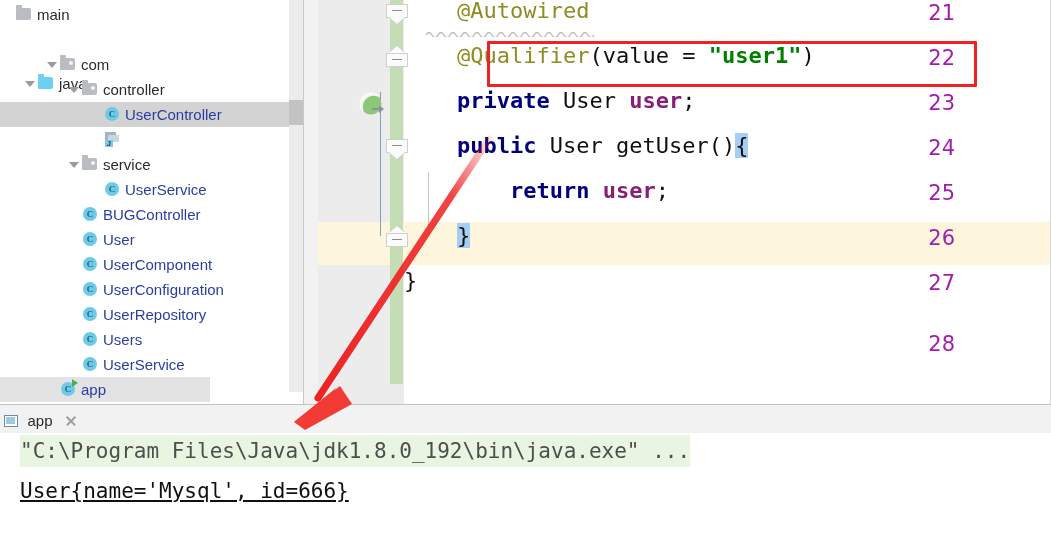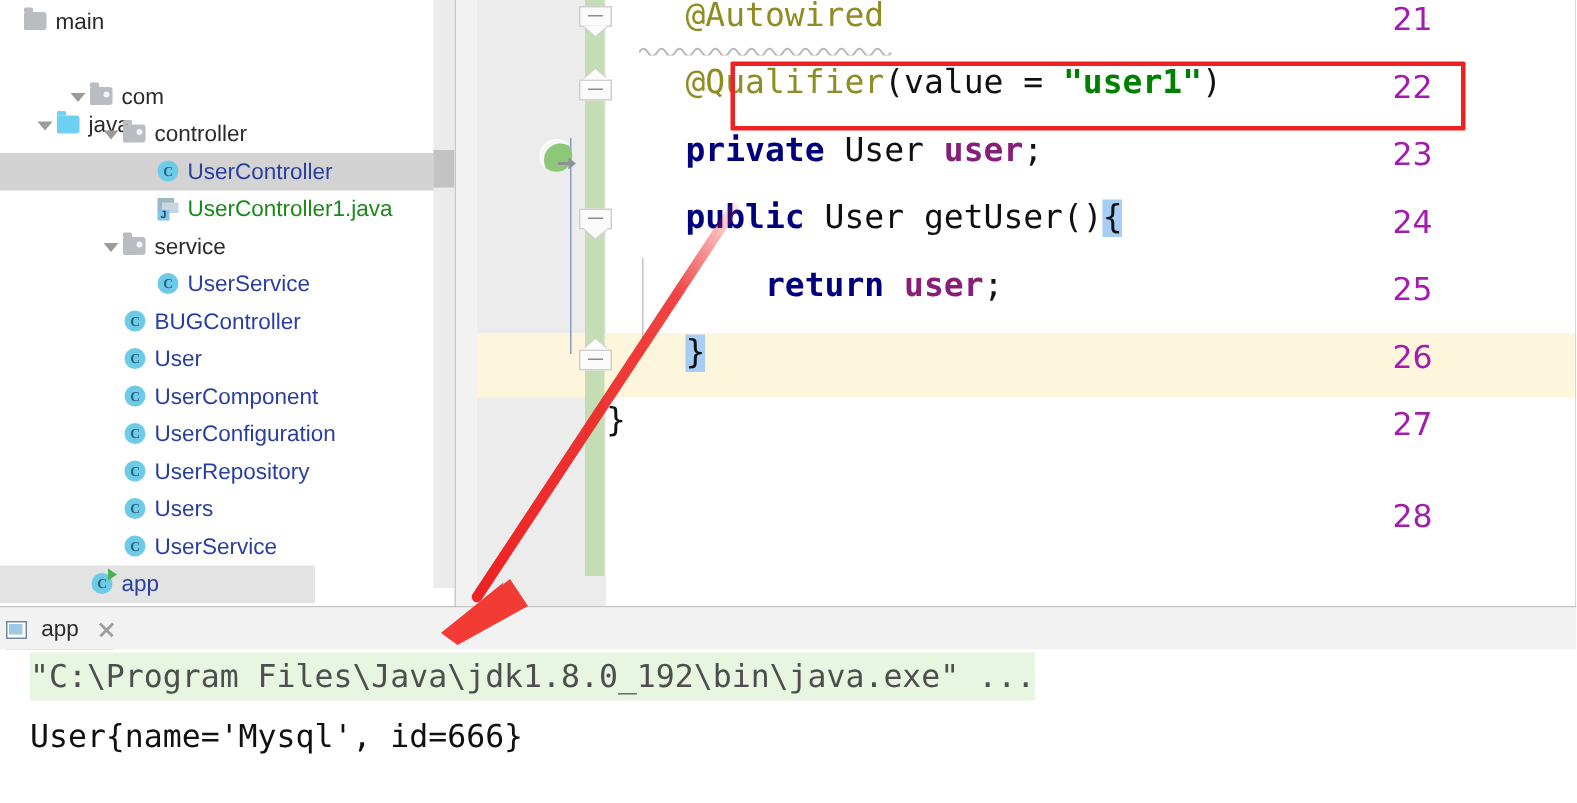--- a/index.html
+++ b/index.html
@@ -139,21 +139,21 @@
       <div id="tree-rows">
           <div class="tree-row" style="top: 2px; position: absolute; left: 0px; width: 303px;"><span style="display: inline-block; width: 2px; height: 25px; vertical-align: top;"></span><span class="tw"></span><span class="t-ico"><span class="fold gray"></span></span><span class="t-lbl lbl-dark" style="margin-left: 4px;">main</span></div>
           <div class="tree-row" style="top: 27px; position: absolute; left: 0px; width: 303px; margin-top: 44px;"><span style="display: inline-block; width: 24px; height: 25px; vertical-align: top;"></span><span class="tw open"></span><span class="t-ico"><span class="fold cyan"></span></span><span class="t-lbl lbl-dark" style="margin-left: 4px;">java</span></div>
           <div class="tree-row" style="top: 52px; position: absolute; left: 0px; width: 303px;"><span style="display: inline-block; width: 46px; height: 25px; vertical-align: top;"></span><span class="tw open"></span><span class="t-ico"><span class="fold pkg"></span></span><span class="t-lbl lbl-dark" style="margin-left: 4px;">com</span></div>
           <div class="tree-row" style="top: 77px; position: absolute; left: 0px; width: 303px;"><span style="display: inline-block; width: 68px; height: 25px; vertical-align: top;"></span><span class="tw open"></span><span class="t-ico"><span class="fold pkg"></span></span><span class="t-lbl lbl-dark" style="margin-left: 4px;">controller</span></div>
           <div class="tree-row selected" style="top: 102px; position: absolute; left: 0px; width: 303px;"><span style="display: inline-block; width: 90px; height: 25px; vertical-align: top;"></span><span class="tw"></span><span class="t-ico"><span class="cls">C</span></span><span class="t-lbl lbl-blue" style="margin-left: 4px;">UserController</span></div>
           <div class="tree-row" style="top: 127px; position: absolute; left: 0px; width: 303px;"><span style="display: inline-block; width: 90px; height: 25px; vertical-align: top;"></span><span class="tw"></span><span class="t-ico"><span class="jfile">
                 <span class="p1"></span>
                 <span class="p2"></span>
                 <span class="p3">J</span>
-              </span></span><span class="t-lbl lbl-green" style="margin-left: 4px;">UserController1.java</span></div>
+              </span></span></div>
           <div class="tree-row" style="top: 152px; position: absolute; left: 0px; width: 303px;"><span style="display: inline-block; width: 68px; height: 25px; vertical-align: top;"></span><span class="tw open"></span><span class="t-ico"><span class="fold pkg"></span></span><span class="t-lbl lbl-dark" style="margin-left: 4px;">service</span></div>
           <div class="tree-row" style="top: 177px; position: absolute; left: 0px; width: 303px;"><span style="display: inline-block; width: 90px; height: 25px; vertical-align: top;"></span><span class="tw"></span><span class="t-ico"><span class="cls">C</span></span><span class="t-lbl lbl-blue" style="margin-left: 4px;">UserService</span></div>
           <div class="tree-row" style="top: 202px; position: absolute; left: 0px; width: 303px;"><span style="display: inline-block; width: 68px; height: 25px; vertical-align: top;"></span><span class="tw"></span><span class="t-ico"><span class="cls">C</span></span><span class="t-lbl lbl-blue" style="margin-left: 4px;">BUGController</span></div>
           <div class="tree-row" style="top: 227px; position: absolute; left: 0px; width: 303px;"><span style="display: inline-block; width: 68px; height: 25px; vertical-align: top;"></span><span class="tw"></span><span class="t-ico"><span class="cls">C</span></span><span class="t-lbl lbl-blue" style="margin-left: 4px;">User</span></div>
           <div class="tree-row" style="top: 252px; position: absolute; left: 0px; width: 303px;"><span style="display: inline-block; width: 68px; height: 25px; vertical-align: top;"></span><span class="tw"></span><span class="t-ico"><span class="cls">C</span></span><span class="t-lbl lbl-blue" style="margin-left: 4px;">UserComponent</span></div>
           <div class="tree-row" style="top: 277px; position: absolute; left: 0px; width: 303px;"><span style="display: inline-block; width: 68px; height: 25px; vertical-align: top;"></span><span class="tw"></span><span class="t-ico"><span class="cls">C</span></span><span class="t-lbl lbl-blue" style="margin-left: 4px;">UserConfiguration</span></div>
           <div class="tree-row" style="top: 302px; position: absolute; left: 0px; width: 303px;"><span style="display: inline-block; width: 68px; height: 25px; vertical-align: top;"></span><span class="tw"></span><span class="t-ico"><span class="cls">C</span></span><span class="t-lbl lbl-blue" style="margin-left: 4px;">UserRepository</span></div>
           <div class="tree-row" style="top: 327px; position: absolute; left: 0px; width: 303px;"><span style="display: inline-block; width: 68px; height: 25px; vertical-align: top;"></span><span class="tw"></span><span class="t-ico"><span class="cls">C</span></span><span class="t-lbl lbl-blue" style="margin-left: 4px;">Users</span></div>
           <div class="tree-row" style="top: 352px; position: absolute; left: 0px; width: 303px;"><span style="display: inline-block; width: 68px; height: 25px; vertical-align: top;"></span><span class="tw"></span><span class="t-ico"><span class="cls">C</span></span><span class="t-lbl lbl-blue" style="margin-left: 4px;">UserService</span></div>
           <div class="tree-row selected-light" style="top: 377px; position: absolute; left: 0px; width: 210px;"><span style="display: inline-block; width: 46px; height: 25px; vertical-align: top;"></span><span class="tw"></span><span class="t-ico"><span class="cls run">C</span></span><span class="t-lbl lbl-blue" style="margin-left: 4px;">app</span></div>
@@ -245,21 +245,21 @@
           <span class="outer"></span><span class="inner"></span>
         </span>
         <span class="tab-lbl">app</span>
         <span class="tab-close"></span>
       </div>
       <div class="tab-underline"></div>
     </div>
     <div class="console-body">
       <div id="console-lines">
           <div class="con-line con-cmd" style="left: 20px; top: 2px; padding: 4px 0px;">"C:\Program Files\Java\jdk1.8.0_192\bin\java.exe" ...</div>
-          <div class="con-line con-out" style="left: 20px; top: 42px; padding: 4px 0px;">User{name='Mysql', id=666}</div>
+          <div class="con-line con-out" style="left: 20px; top: 42px; padding: 4px 0px; text-decoration: underline;">User{name='Mysql', id=666}</div>
         </div>
     </div>
   </div>
 
   <svg class="arrow-svg" viewBox="0 0 1051 535">
     <defs>
       <linearGradient id="arrowFade" x1="1" y1="0" x2="0" y2="1" gradientUnits="objectBoundingBox">
         <stop offset="0%" stop-color="#ee2222" stop-opacity="0.12"></stop>
         <stop offset="22%" stop-color="#ee2222" stop-opacity="0.85"></stop>
         <stop offset="100%" stop-color="#ee2222" stop-opacity="1"></stop>

